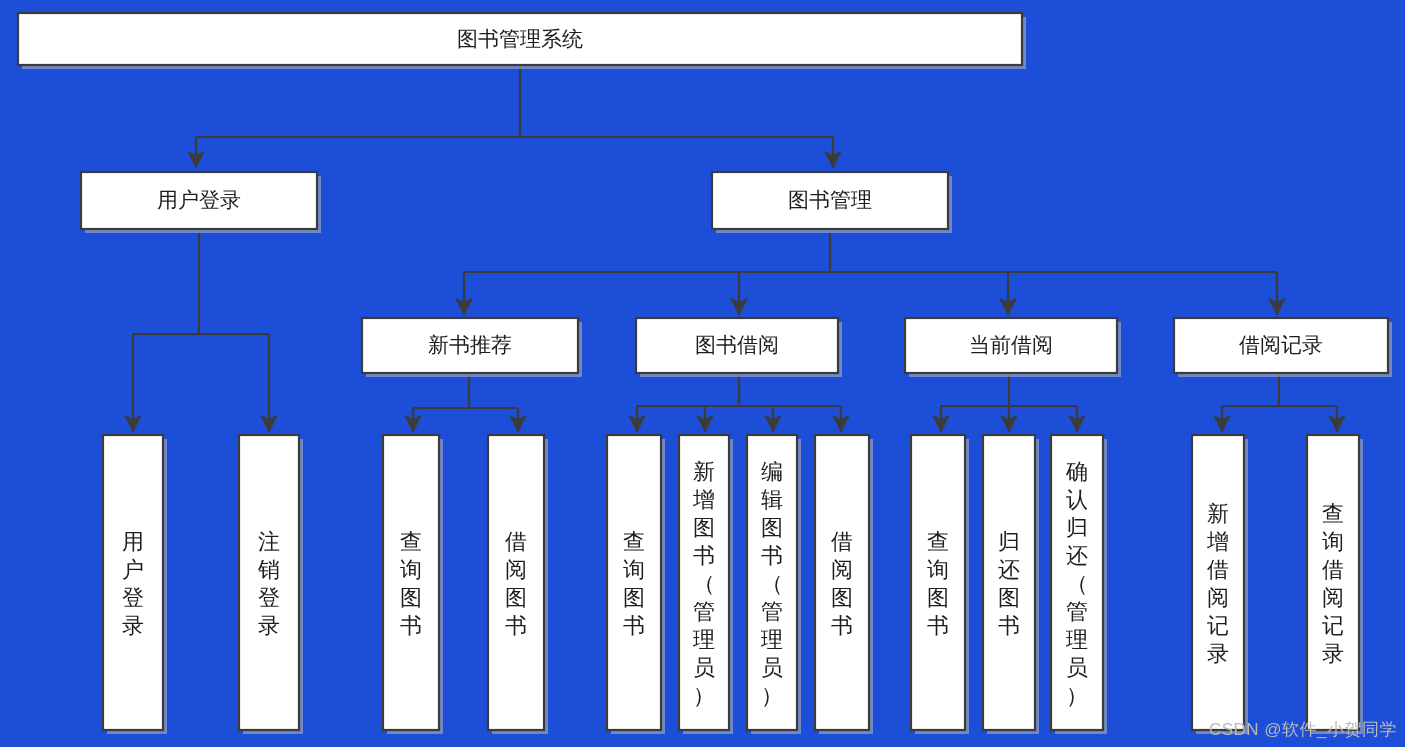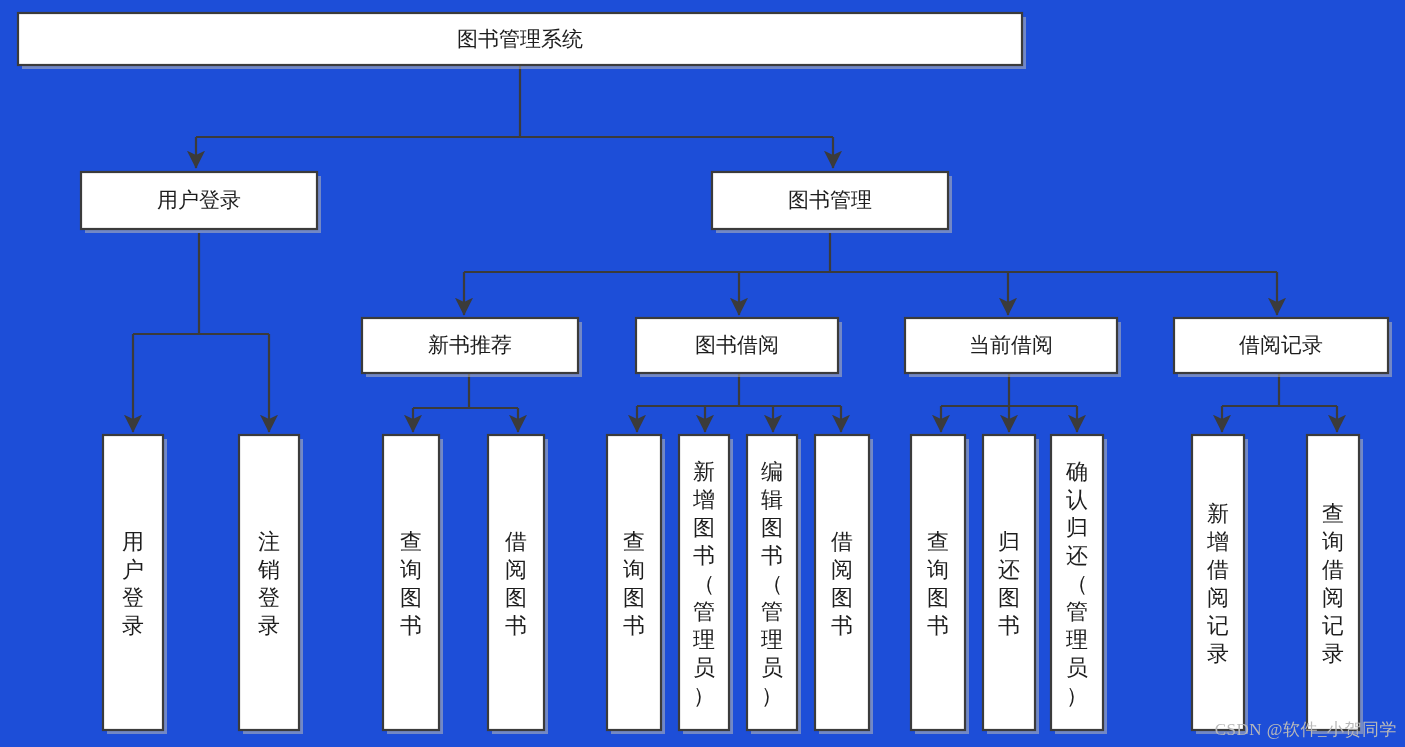--- a/index.html
+++ b/index.html
@@ -58,21 +58,21 @@
     font-family: "Liberation Sans", "DejaVu Sans", sans-serif;
     font-size: 22px;
     fill: #1d1d1d;
     text-anchor: middle;
     dominant-baseline: middle;
   }
   .watermark {
     position: absolute;
     right: 8px;
     bottom: 6px;
-    font-family: Liberation Serif, serif;
+    font-family: Liberation Sans, sans-serif;
     font-size: 17px;
     color: #b9b9b9;
     letter-spacing: 0.5px;
     white-space: nowrap;
     pointer-events: none;
   }
 </style>
 </head>
 <body>
 

